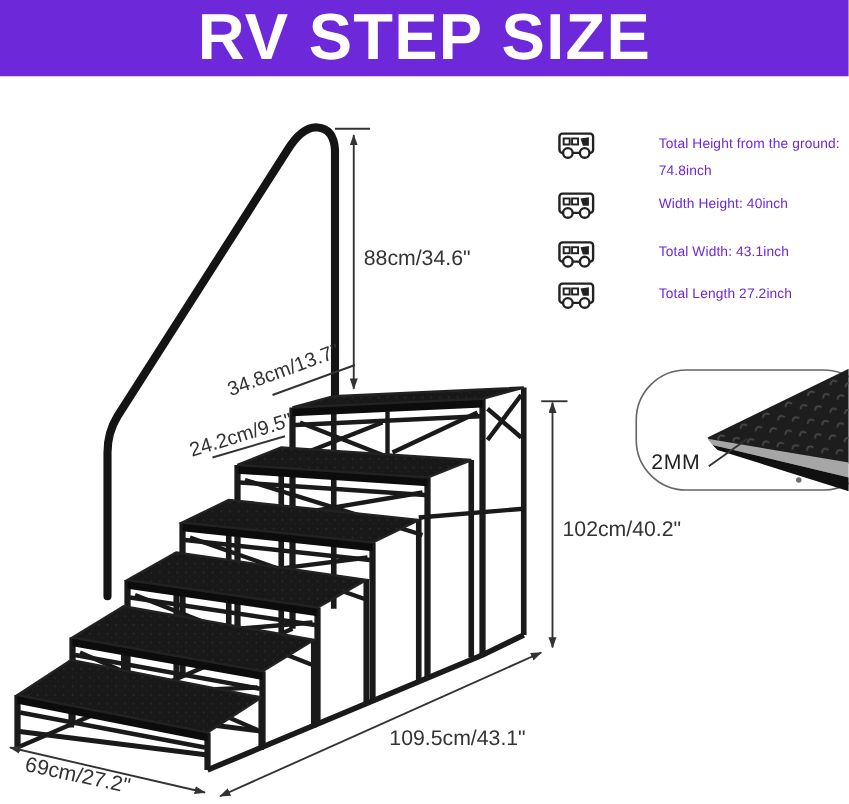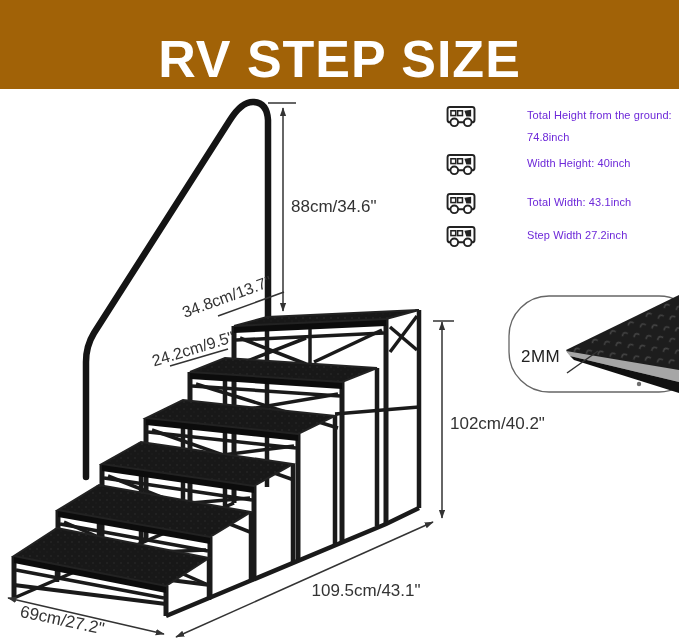--- a/index.html
+++ b/index.html
@@ -2,22 +2,22 @@
 <html><head>
 <meta charset="utf-8">
 <style>
   html,body{margin:0;padding:0;}
   body{
     width:679px;height:643px;position:relative;background:#ffffff;
     font-family:"Liberation Sans", sans-serif;overflow:hidden;
     -webkit-font-smoothing:antialiased;
   }
   .banner{
-    position:absolute;left:0;top:0;width:679px;height:89px;
-    background:#a16207;display:flex;align-items:flex-end;justify-content:center;
+    position:absolute;left:0;top:0;width:679px;height:61px;
+    background:#6d28d9;display:flex;align-items:flex-start;justify-content:center;
   }
   .banner h1{
     margin:0;color:#fff;font-size:52px;font-weight:800;letter-spacing:1px;
     font-family:"Liberation Sans", sans-serif;
   }
   .diagram-svg{position:absolute;left:0;top:0;width:679px;height:643px;}
   .dim-label{
     position:absolute;color:#333;font-size:17px;white-space:nowrap;
     font-family:"Liberation Sans", sans-serif;line-height:1.1;
   }
@@ -27,21 +27,21 @@
   .dim-label.rot-p12{transform:translate(-50%,-50%) rotate(12deg);}
   .spec-list{position:absolute;left:446px;top:0;width:230px;}
   .spec-row{position:absolute;left:0;display:flex;align-items:flex-start;gap:10px;}
   .spec-row .rv-icon{flex:0 0 auto;margin-top:1px;}
   .spec-text{
     color:#6d28d9;font-size:11px;line-height:22px;letter-spacing:0.1px;margin-left:40px;
   }
   .spec-text.nowrap{white-space:nowrap;}
   .spec-text.wrap{width:178px;}
   .thickness-label{
-    position:absolute;left:521px;top:347px;color:#222;font-size:17px;
+    position:absolute;left:521px;top:360px;color:#222;font-size:17px;
     letter-spacing:0.5px;
   }
 </style>
 </head>
 <body>
 
 <svg class="diagram-svg" viewBox="0 0 679 643" xmlns="http://www.w3.org/2000/svg">
   <defs>
     <marker id="arr" markerWidth="9" markerHeight="7" refX="8.3" refY="3.2" orient="auto-start-reverse" markerUnits="userSpaceOnUse">
       <path d="M0,0 L9,3.2 L0,6.4 Z" fill="#333"></path>
@@ -224,15 +224,15 @@
 
   <div class="spec-row" style="top:224px">
     <svg class="rv-icon" width="31" height="25" viewBox="0 0 32 26">
       <rect x="1.5" y="2" width="28" height="16" rx="2.5" fill="none" stroke="#222" stroke-width="2"></rect>
       <rect x="5" y="6" width="5" height="5" fill="none" stroke="#222" stroke-width="1.6"></rect>
       <rect x="12" y="6" width="5" height="5" fill="none" stroke="#222" stroke-width="1.6"></rect>
       <polygon points="19,6 26,5 26,12 21,12" fill="#222"></polygon>
       <circle cx="8.5" cy="18" r="4" fill="#fff" stroke="#222" stroke-width="2"></circle>
       <circle cx="22.5" cy="18" r="4" fill="#fff" stroke="#222" stroke-width="2"></circle>
     </svg>
-    <span class="spec-text nowrap">Step Width 27.2inch</span>
+    <span class="spec-text nowrap">Total Length 27.2inch</span>
   </div>
 </div>
 
 </body></html>

